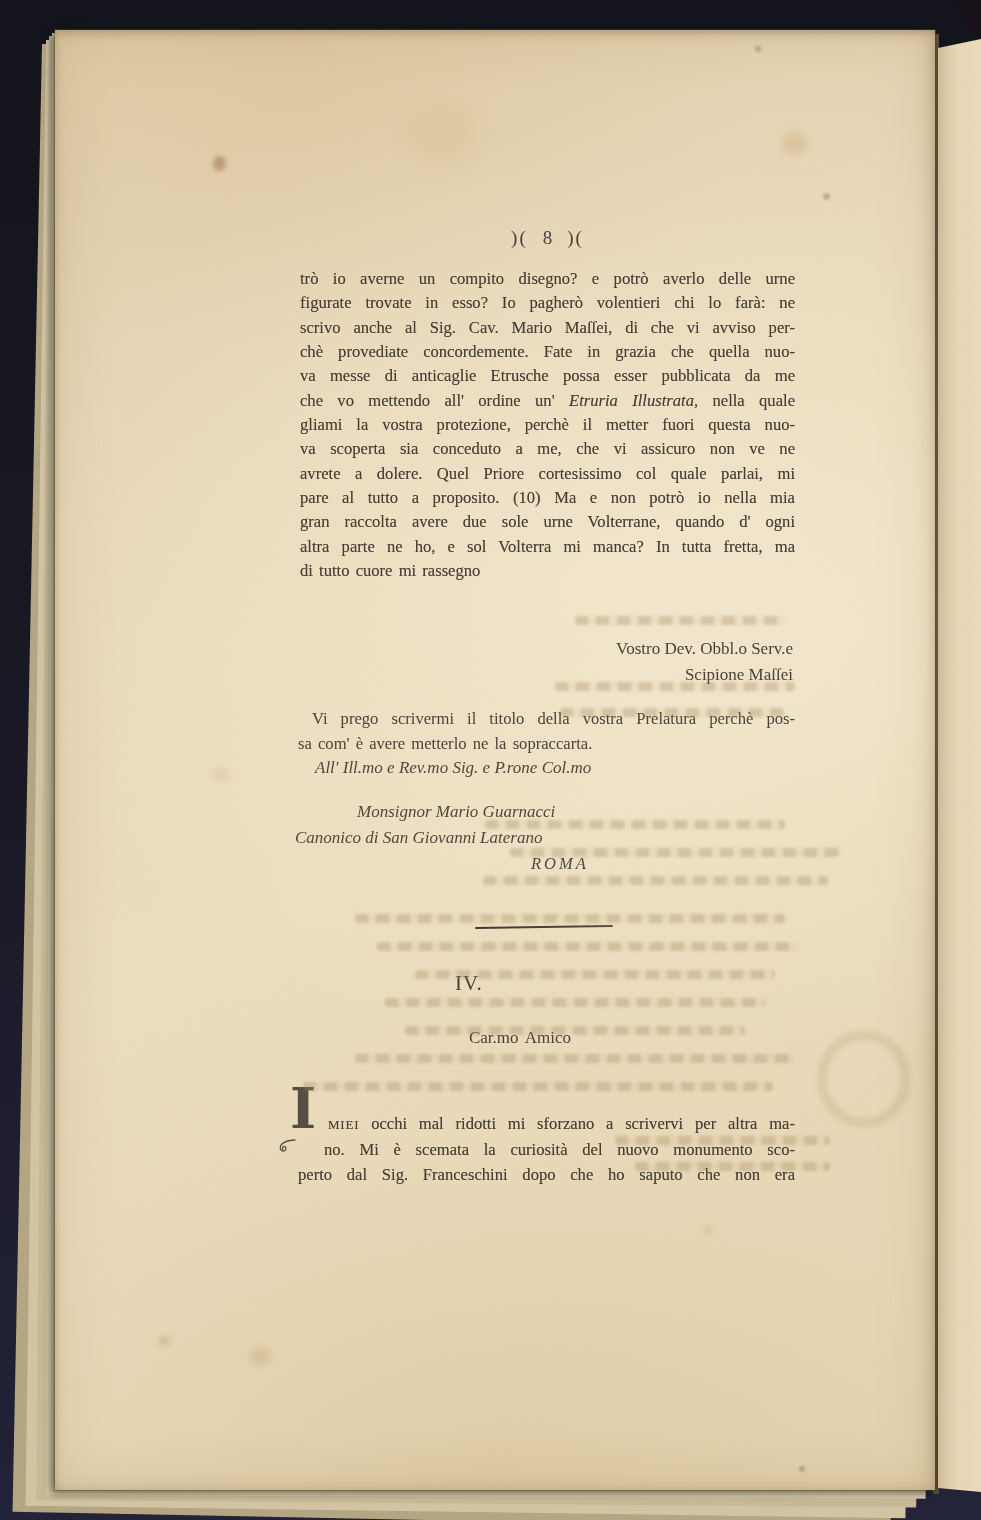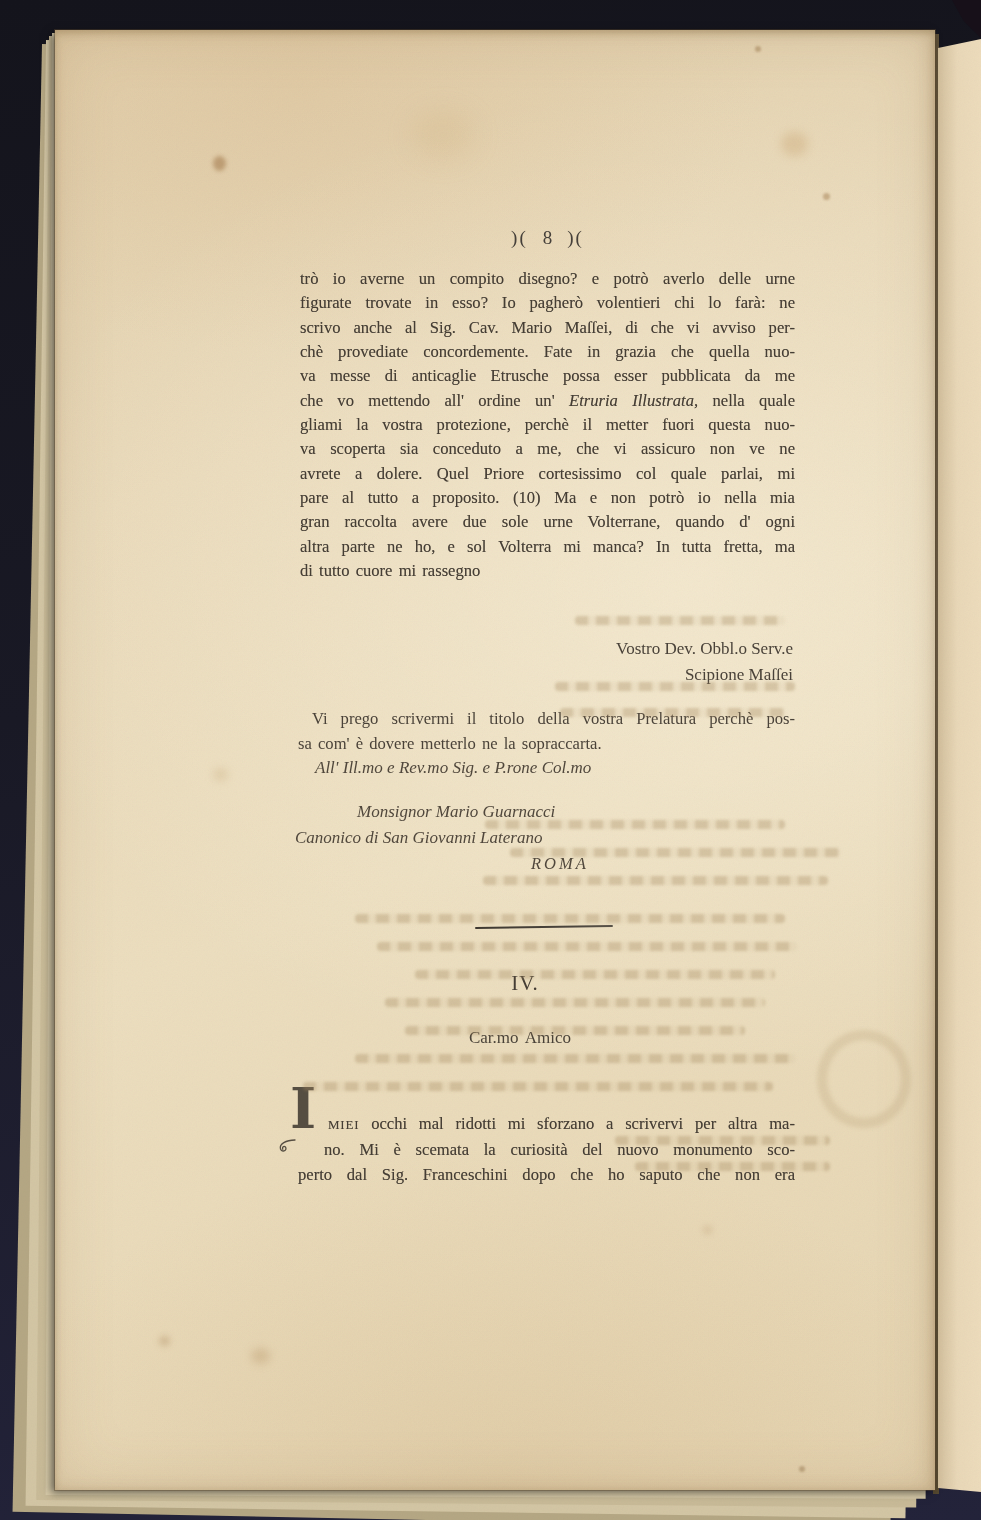--- a/index.html
+++ b/index.html
@@ -53,21 +53,21 @@
   .address{position:absolute;left:0;top:0;width:880px;font-style:italic;
     font-size:17px;color:rgba(66,58,48,.92);}
   .address div{position:absolute;white-space:nowrap;}
   .addr1{left:260px;top:728px;}
   .addr2{left:302px;top:772px;}
   .addr3{left:240px;top:798px;}
   .addr4{left:468px;top:824px;letter-spacing:3px;font-size:16.5px;margin-left:8px;}
   .rule{position:absolute;left:420px;top:896px;width:138px;height:2px;
     background:linear-gradient(90deg,#3f3931,#4a443c 70%,#5a5349);
     transform:rotate(-.8deg);border-radius:1px;}
-  .sec-number{position:absolute;left:400px;top:941px;width:140px;text-align:center;
+  .sec-number{position:absolute;left:400px;top:941px;width:140px;
     font-size:21px;letter-spacing:1px;color:rgba(60,53,45,.95);}
   .salutation{position:absolute;left:325px;top:998px;width:280px;text-align:center;
     font-size:17px;word-spacing:3px;color:rgba(64,57,48,.95);}
   .dropcap{position:absolute;left:230px;top:1046px;width:36px;height:72px;
     font-family:"DejaVu Serif",serif;font-weight:bold;font-size:56px;line-height:64px;
     color:#564e42;text-align:center;}
   .dropcap svg{position:absolute;left:-8px;bottom:-6px;}
   .para4{position:absolute;left:243px;top:1081px;width:497px;
     font-size:16.6px;line-height:25px;word-spacing:2px;color:rgba(64,57,48,.95);
     text-shadow:0 0 .4px rgba(64,57,48,.45);}
@@ -121,21 +121,21 @@
       <div class="bl">di tutto cuore mi rassegno</div>
     </div>
 
     <div class="closing">
       <div>Vostro Dev. Obbl.o Serv.e</div>
       <div>Scipione Maſſei</div>
     </div>
 
     <div class="postscript">
       <div class="bl j indent">Vi prego scrivermi il titolo della vostra Prelatura perchè pos-</div>
-      <div>sa com' è dovere metterlo ne la sopraccarta.</div>
+      <div>sa com' è avere metterlo ne la sopraccarta.</div>
     </div>
 
     <div class="address">
       <div class="addr1">All' Ill.mo e Rev.mo Sig. e P.rone Col.mo</div>
       <div class="addr2">Monsignor Mario Guarnacci</div>
       <div class="addr3">Canonico di San Giovanni Laterano</div>
       <div class="addr4">ROMA</div>
     </div>
 
     <div class="rule"></div>

